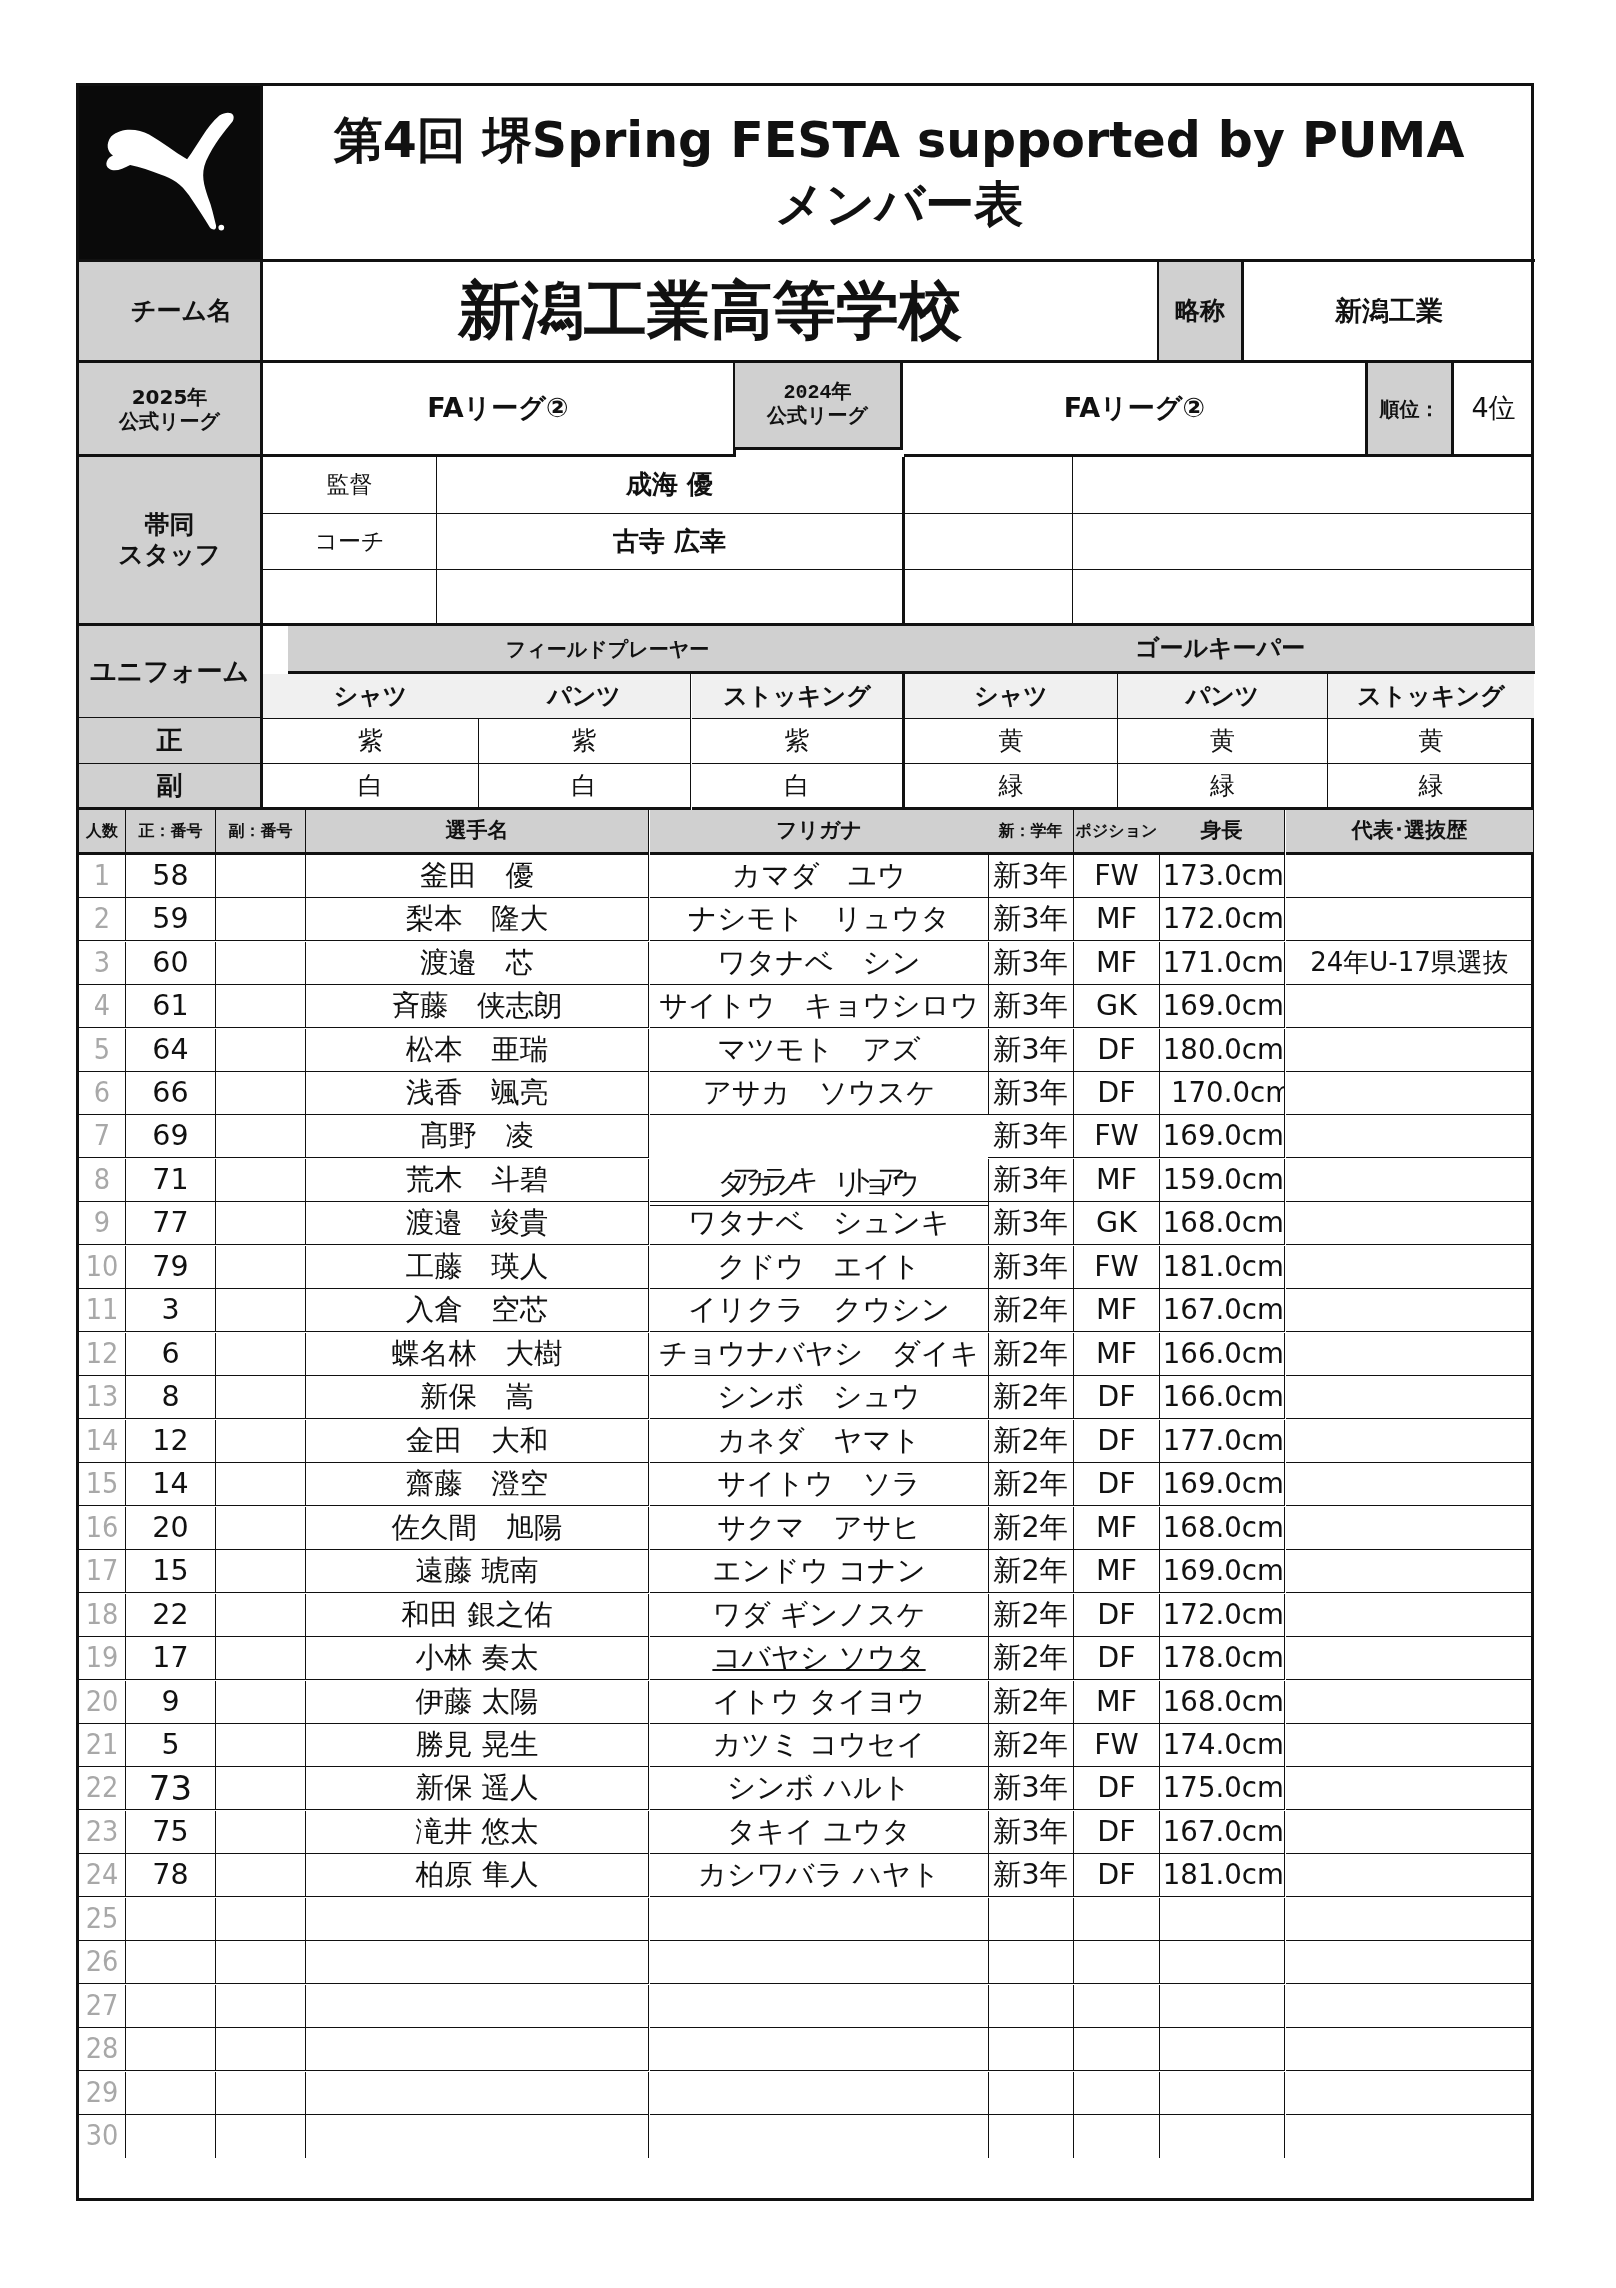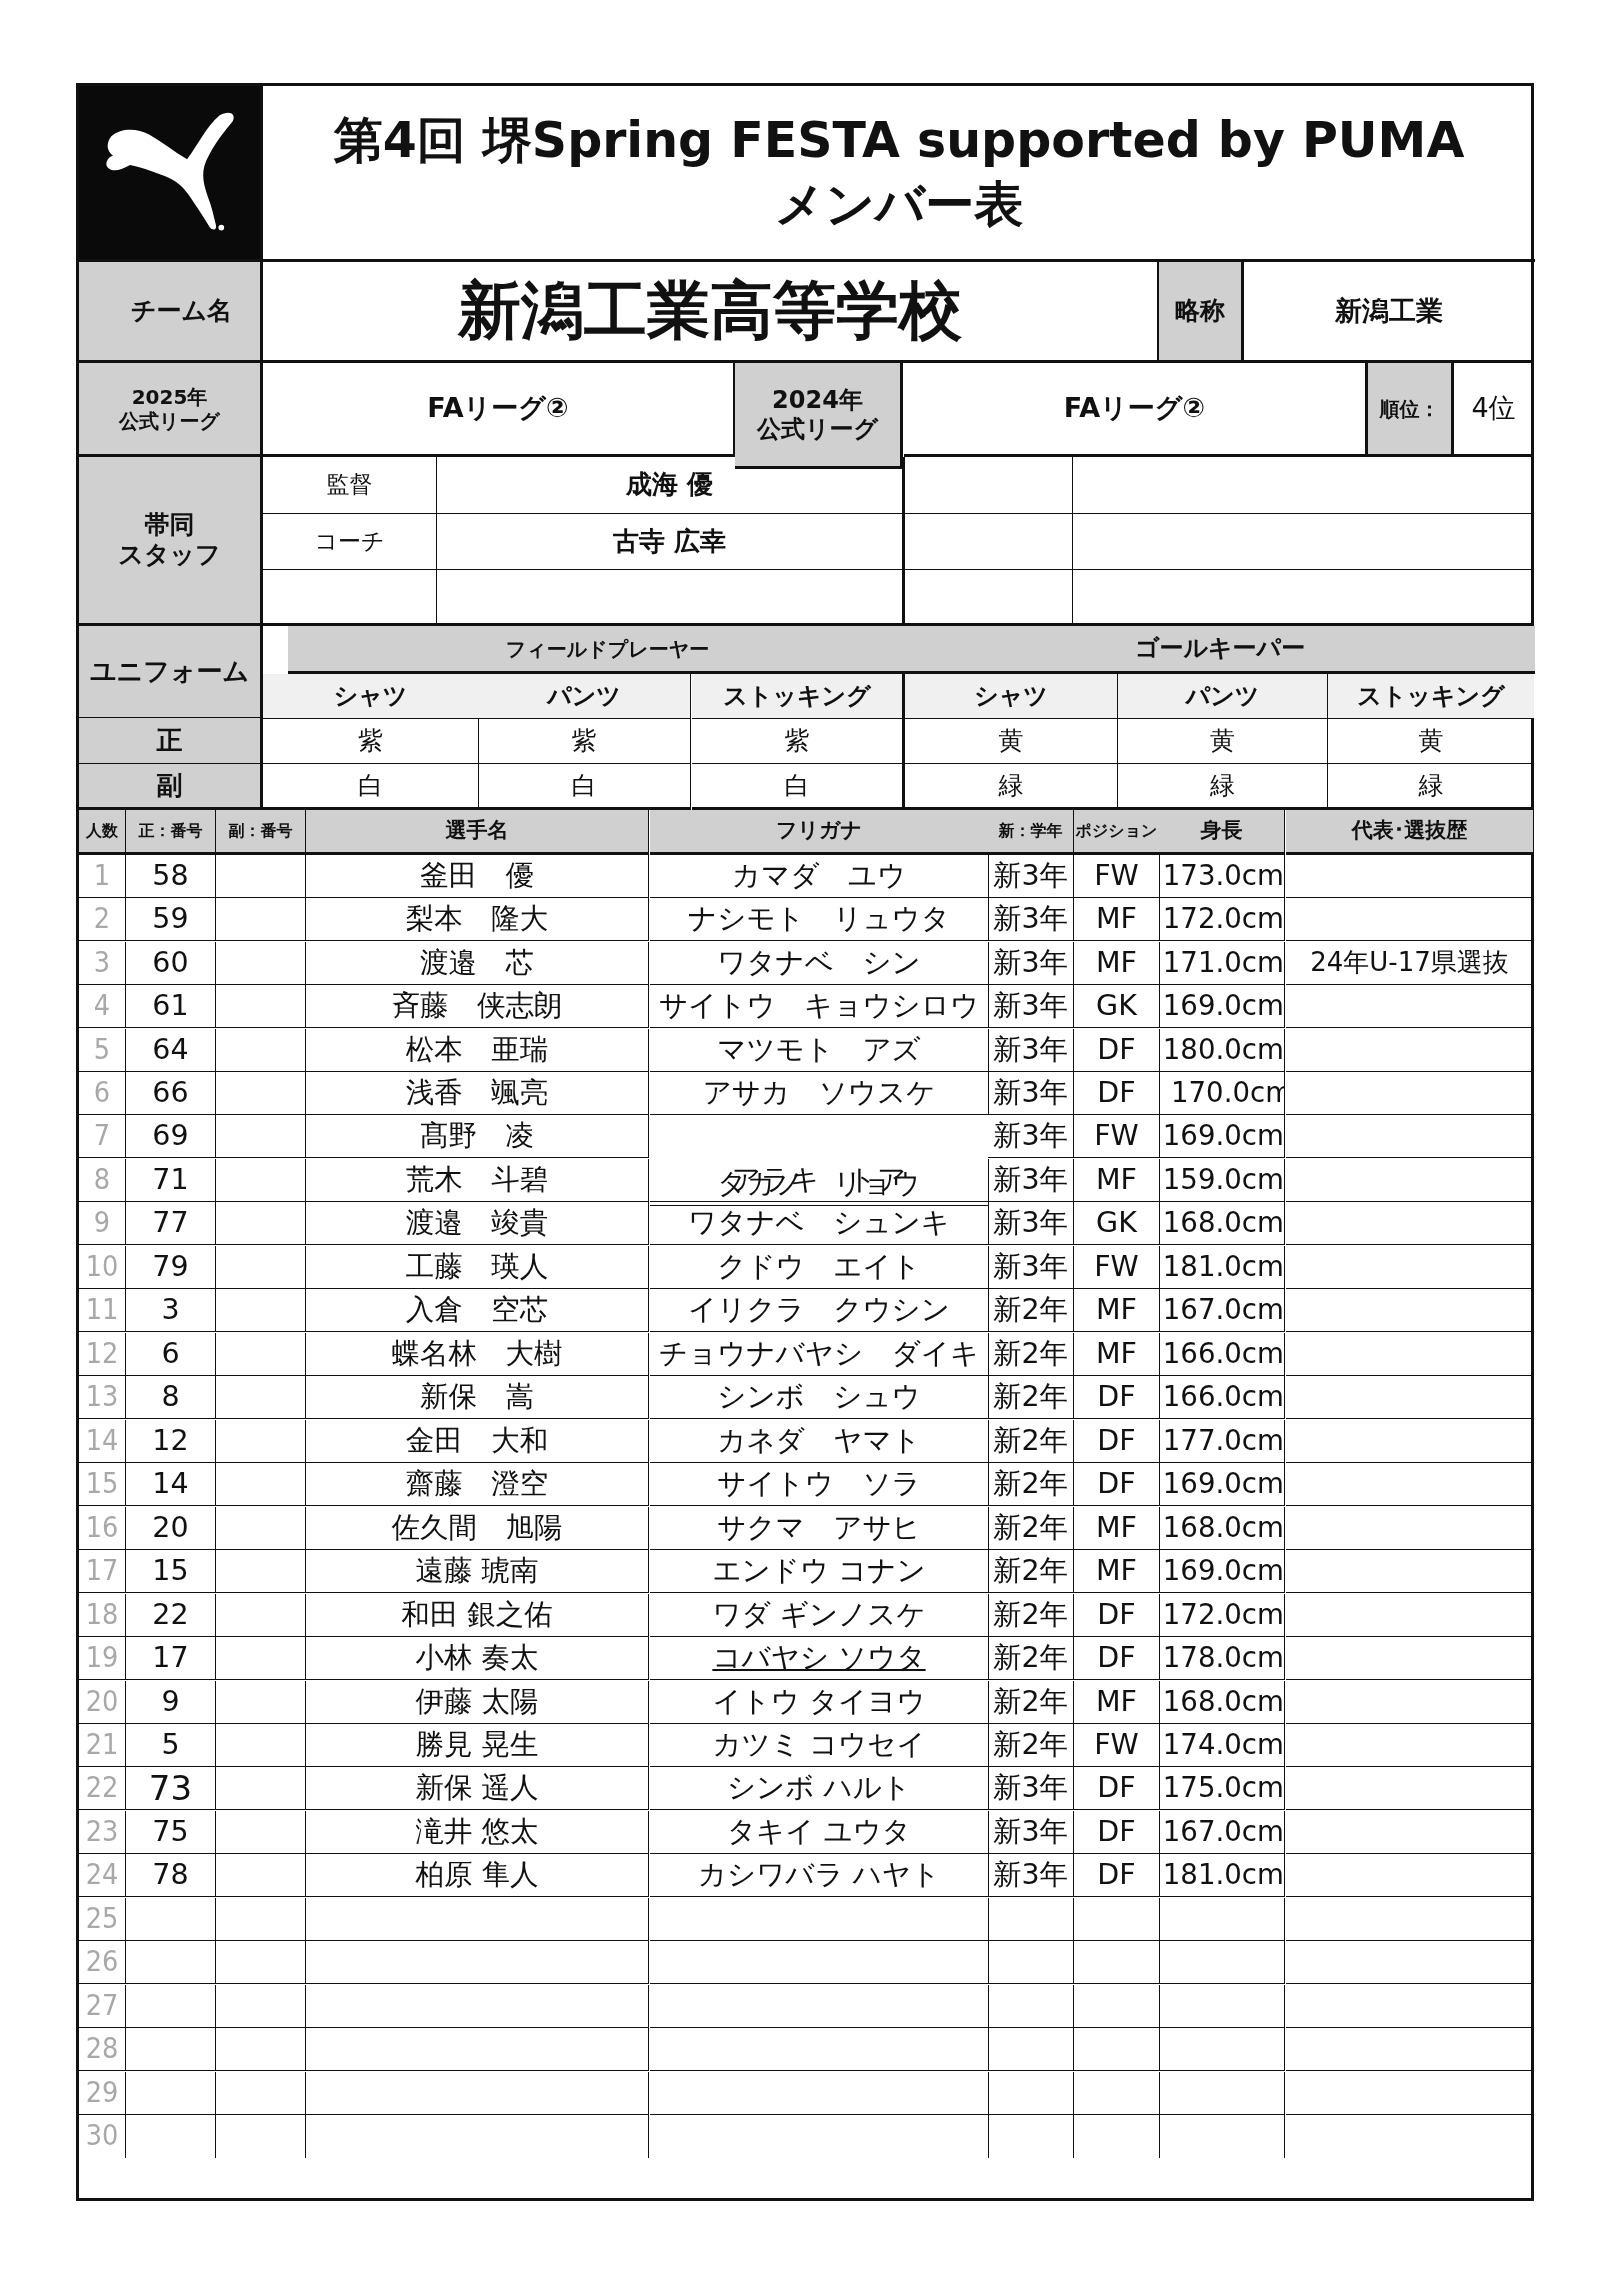--- a/index.html
+++ b/index.html
@@ -41,21 +41,21 @@
   <div class="cell gray thickr thickb bold" style="left:0; top:176px; width:184px; height:101px; font-size:25px;padding-left:24px;">チーム名</div>
   <div class="cell thickb thickr bold" style="left:184px; top:176px; width:897px; height:101px; font-size:63px;">新潟工業高等学校</div>
   <div class="cell gray thickb thickr bold" style="left:1080px; top:176px; width:85px; height:101px; font-size:25px;">略称</div>
   <div class="cell thickb noR bold" style="left:1165px; top:176px; width:290px; height:101px; font-size:27px;">新潟工業</div>
 
   <div class="cell gray thickr thickb bold" style="left:0; top:277px; width:184px; height:94px; flex-direction:column; font-size:20px;">
     <span>2025年</span>
     <span>公式リーグ</span>
   </div>
   <div class="cell thickb thickr bold" style="left:184px; top:277px; width:473px; height:94px; font-size:27px;">FAリーグ②</div>
-  <div class="cell gray thickb thickr bold" style="left:656px; top:277px; width:168px; height:106px; flex-direction:column; font-size:24px;">
+  <div class="cell gray thickb thickr bold" style="left:656px; top:277px; width:168px; height:87px; flex-direction:column; font-size:20px;font-family:Liberation Mono, monospace;">
     <span>2024年</span>
     <span>公式リーグ</span>
   </div>
   <div class="cell thickb thickr bold" style="left:825px; top:277px; width:464px; height:94px; font-size:27px;">FAリーグ②</div>
   <div class="cell gray thickb thickr bold" style="left:1289px; top:277px; width:86px; height:94px; font-size:20px;">順位：</div>
   <div class="cell thickb noR" style="left:1374px; top:277px; width:81px; height:94px; font-size:27px;">4位</div>
 
   <div class="cell gray thickr thickb bold" style="left:0; top:371px; width:184px; height:169px; flex-direction:column; font-size:25px;">
     <span>帯同</span>
     <span>スタッフ</span>

